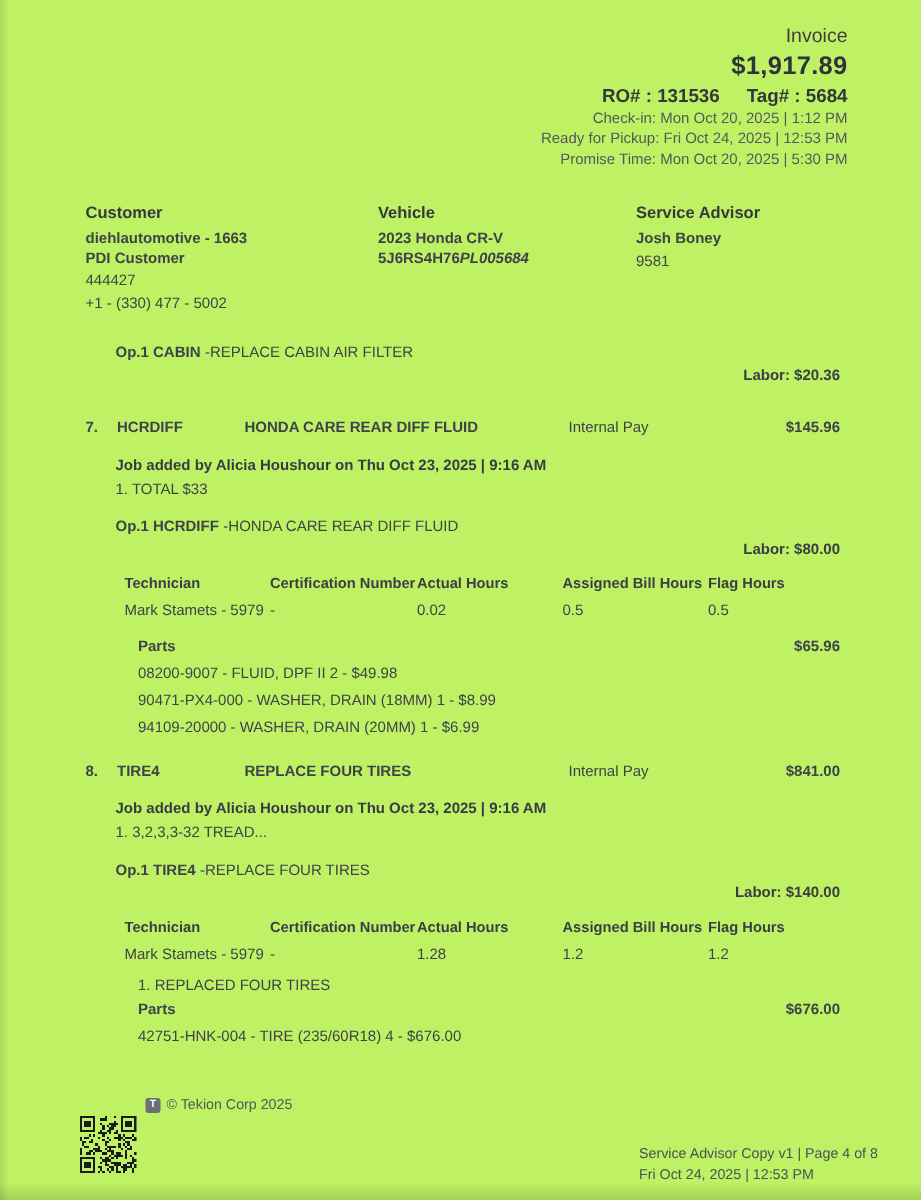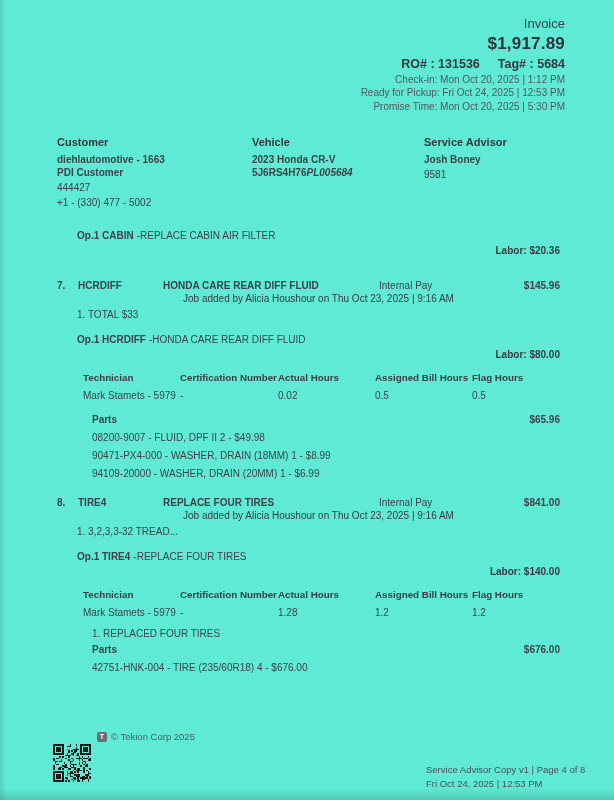--- a/index.html
+++ b/index.html
@@ -1,17 +1,17 @@
 <!DOCTYPE html>
 <html><head>
 <meta charset="utf-8">
 <style>
   html,body { margin:0; padding:0; background:#f2f2f2; }
   .page {
-    position:relative; width:614px; height:800px; background:#5eead4;
+    position:relative; width:614px; height:800px; background:#bef264;
     font-family:"Liberation Sans", sans-serif; color:#3e4349; overflow:hidden;
     margin:0 auto;
   }
   .edge-left { position:absolute; left:0; top:0; bottom:0; width:6px;
     background:linear-gradient(to right, rgba(0,0,0,0.10), rgba(0,0,0,0)); }
   .edge-bottom { position:absolute; left:0; right:0; bottom:0; height:12px;
     background:linear-gradient(to bottom, rgba(0,0,0,0), rgba(0,0,0,0.14)); }
 
   .b { font-weight:700; }
   .sb { font-weight:600; }
@@ -34,21 +34,21 @@
   .transport { margin-top:10px; }
 
   
   .jobs { position:absolute; top:229px; left:57px; right:54px; font-size:10px; line-height:13px; }
   .indent1 { margin-left:20px; }
   .labor-line { text-align:right; font-weight:600; margin-top:2px; color:#383d43; }
   .op-line span.desc { margin-left:3px; }
 
   .job-header { display:grid; grid-template-columns:21px 85px 216px 98px 1fr; margin-top:22px; }
   .job-header .amt { text-align:right; }
-  .job-added { font-weight:400; color:#373c42;text-align:center; }
+  .job-added { margin-top:12px; font-weight:700; color:#373c42; }
   .job-note  { margin-top:3px; }
   .op-row    { margin-top:12px; }
 
   .tech-table { margin-left:26px; margin-top:10px; }
   .tech-row { display:grid; grid-template-columns:97px 98px 97px 97px 1fr; }
   .tech-row.head { font-size:9.8px; font-weight:600; color:#3a3f45; }
   .tech-row.data { margin-top:5px; }
 
   .parts-head { display:flex; justify-content:space-between; margin-top:11px; }
   .parts-head .lbl { margin-left:35px; font-weight:700; }

